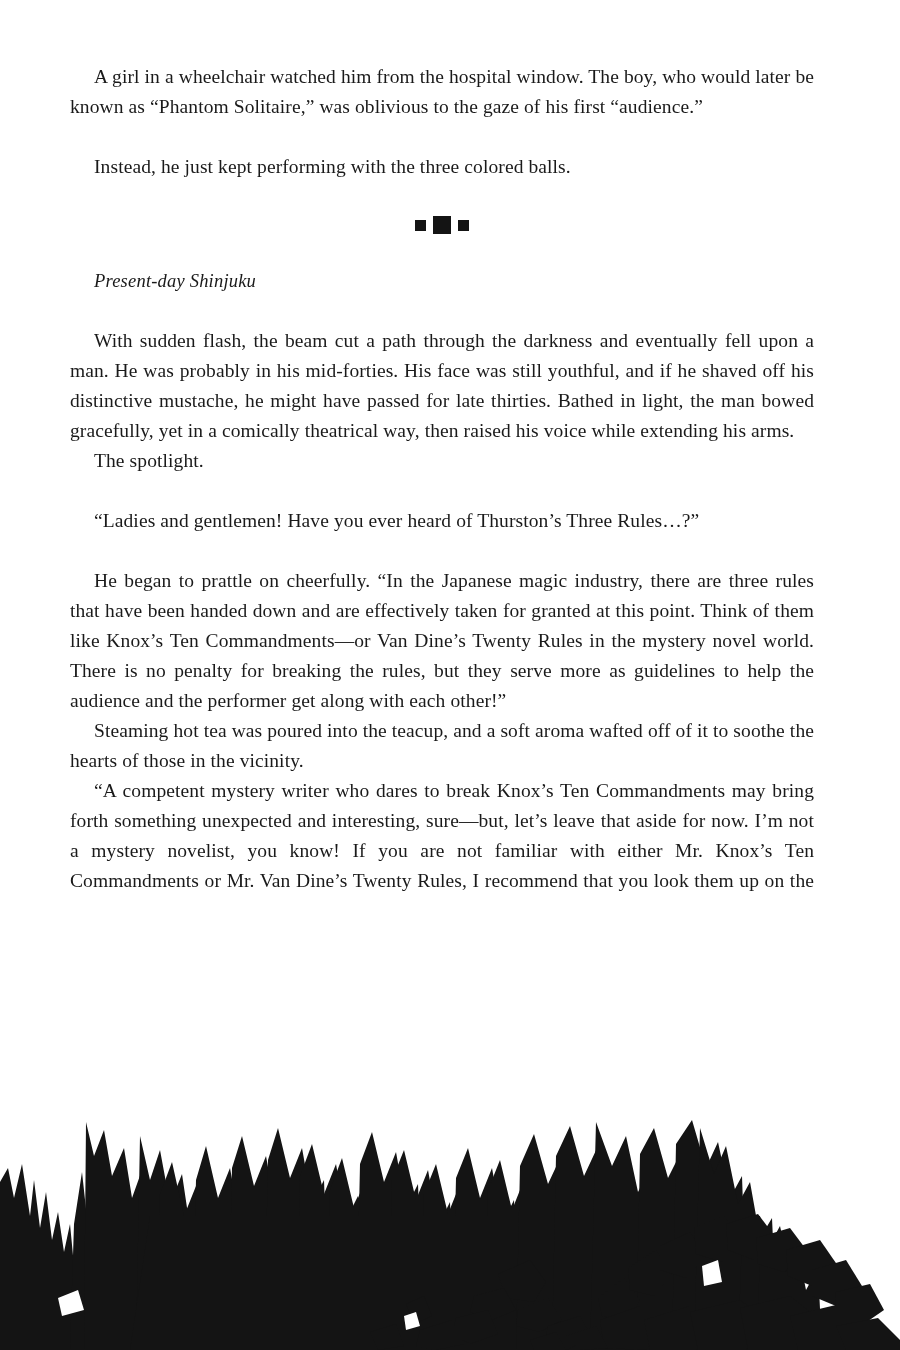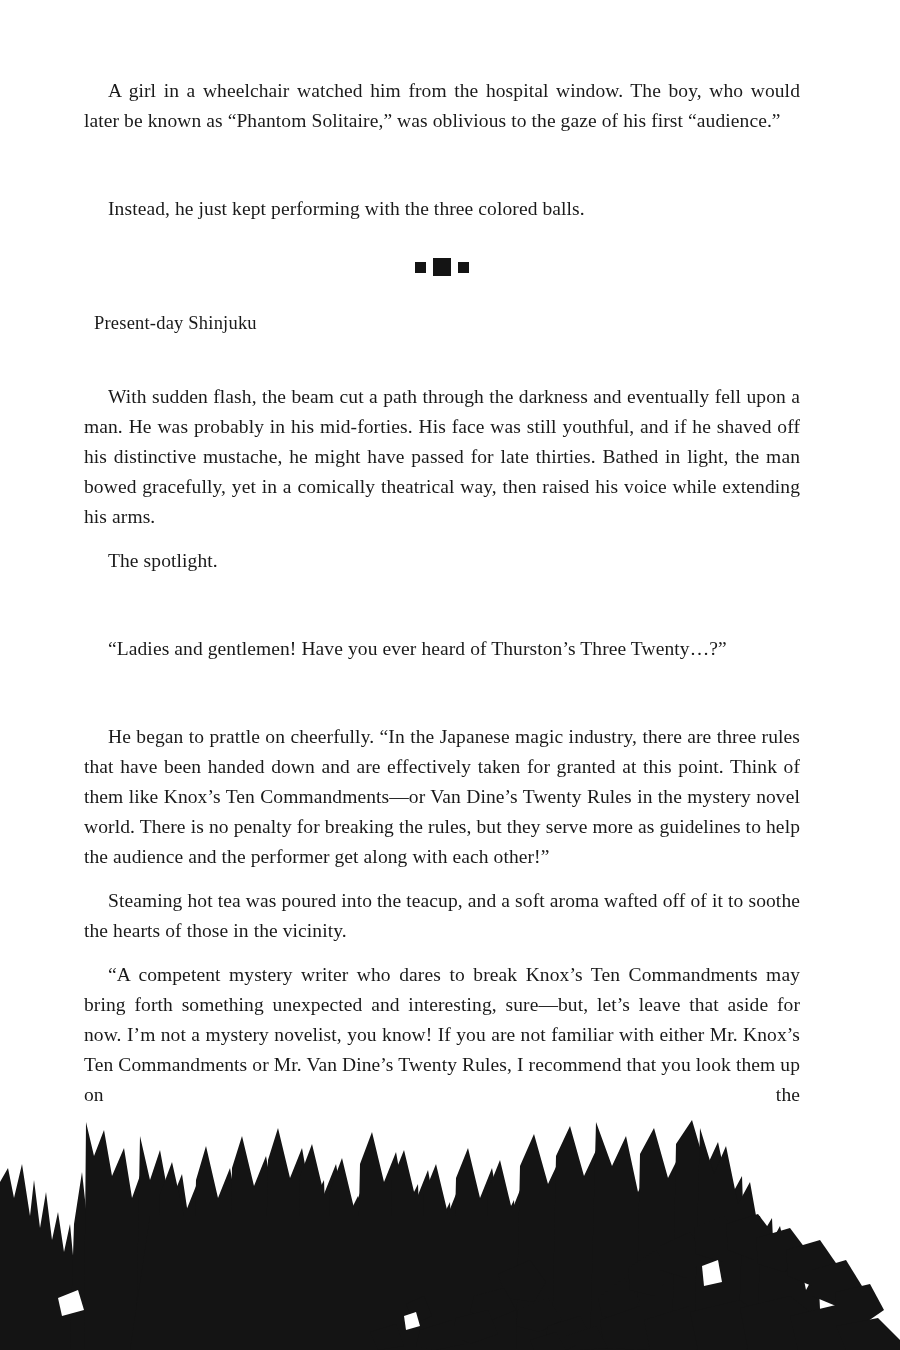--- a/index.html
+++ b/index.html
@@ -23,21 +23,21 @@
   }
 
   .text-column {
     position: absolute;
     left: 70px;
     top: 62px;
     width: 744px;
   }
 
   p.para {
-    margin: 14px;
+    margin: 0;
     font-size: 19.5px;
     line-height: 30px;
     text-align: justify;
     text-justify: inter-word;
     text-indent: 24px;
     hyphens: none;
     -webkit-hyphens: none;
     letter-spacing: 0.1px;
   }
 
@@ -67,20 +67,21 @@
     width: 18px;
     height: 18px;
     background: #141414;
     display: block;
   }
 
   .scene-heading {
     margin: 0;
     font-size: 18.5px;
     line-height: 30px;
+    font-style: italic;
     text-indent: 24px;
     text-align: left;
     letter-spacing: 0.2px;
   }
 
   
   .illustration {
     position: absolute;
     left: 0;
     bottom: 0;
@@ -111,21 +112,21 @@
 
     <p class="scene-heading">Present-day Shinjuku</p>
 
     <div class="gap-sm"></div>
 
     <p class="para">With sudden flash, the beam cut a path through the darkness and eventually fell upon a man. He was probably in his mid-forties. His face was still youthful, and if he shaved off his distinctive mustache, he might have passed for late thirties. Bathed in light, the man bowed gracefully, yet in a comically theatrical way, then raised his voice while extending his arms.</p>
     <p class="para">The spotlight.</p>
 
     <div class="gap-sm"></div>
 
-    <p class="para">“Ladies and gentlemen! Have you ever heard of Thurston’s Three Twenty…?”</p>
+    <p class="para">“Ladies and gentlemen! Have you ever heard of Thurston’s Three Rules…?”</p>
 
     <div class="gap-sm"></div>
 
     <p class="para">He began to prattle on cheerfully. “In the Japanese magic industry, there are three rules that have been handed down and are effectively taken for granted at this point. Think of them like Knox’s Ten Commandments—or Van Dine’s Twenty Rules in the mystery novel world. There is no penalty for breaking the rules, but they serve more as guidelines to help the audience and the performer get along with each other!”</p>
     <p class="para">Steaming hot tea was poured into the teacup, and a soft aroma wafted off of it to soothe the hearts of those in the vicinity.</p>
     <p class="para last-full">“A competent mystery writer who dares to break Knox’s Ten Commandments may bring forth something unexpected and interesting, sure—but, let’s leave that aside for now. I’m not a mystery novelist, you know! If you are not familiar with either Mr. Knox’s Ten Commandments or Mr. Van Dine’s Twenty Rules, I recommend that you look them up on the</p>
 
   </div>
 
   <div class="illustration">

